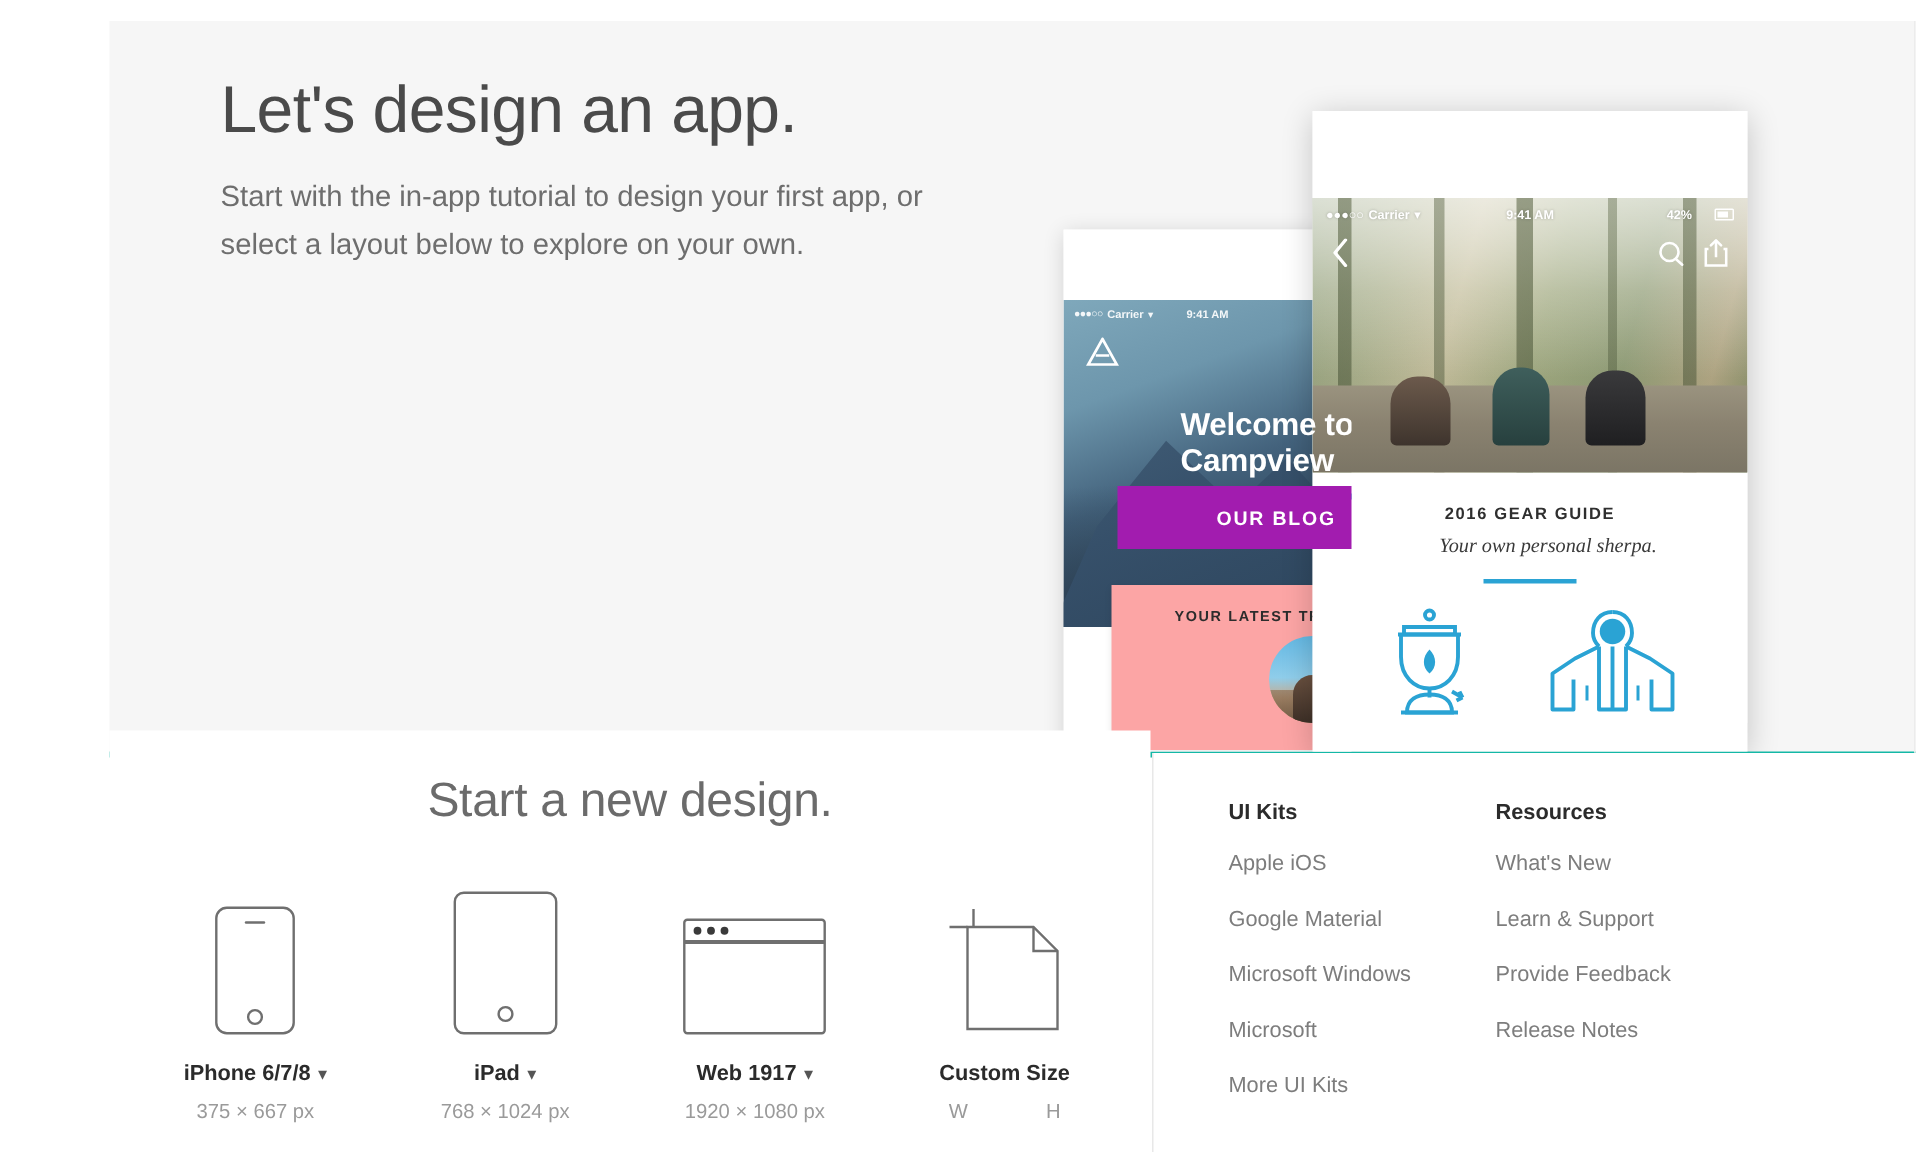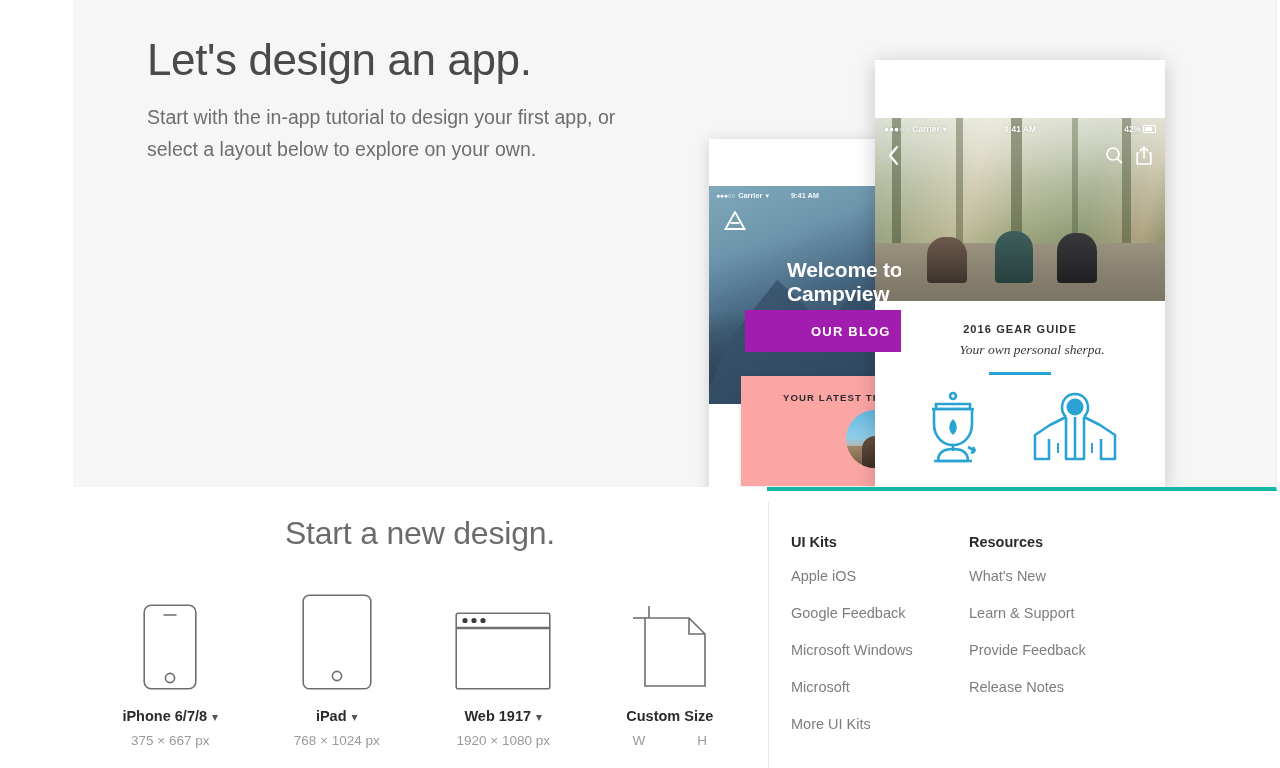--- a/index.html
+++ b/index.html
@@ -5,21 +5,21 @@
   html,body{margin:0;padding:0;}
   body{
     width:1280px;height:768px;overflow:hidden;background:#ffffff;
     font-family:"Liberation Sans","DejaVu Sans",sans-serif;
     -webkit-font-smoothing:antialiased;
   }
   .screen{position:relative;width:1280px;height:768px;background:#ffffff;}
 
   
   .hero{
-    position:absolute;left:73px;top:0;width:1203px;height:487px;
+    position:absolute;left:73px;top:14px;width:1203px;height:487px;
     background:#f6f6f6;border-right:1px solid #ececec;border-bottom:4px solid #14b8a6;
     overflow:hidden;
     text-decoration:underline;
   }
   .hero-copy{position:absolute;left:74px;top:36px;width:470px;}
   .hero-title{
     font-size:44px;font-weight:300;color:#4a4a4a;letter-spacing:-0.4px;
     line-height:1.1;margin:0 0 18px 0;white-space:nowrap;
   }
   .hero-sub{
@@ -111,21 +111,21 @@
     position:absolute;left:0;right:0;bottom:0;height:58px;
     background:linear-gradient(180deg,#9a937f 0%,#8a8270 45%,#7b7565 100%);
   }
   .pf-person{position:absolute;bottom:18px;border-radius:18px 18px 4px 4px;}
   .pf-statusbar{
     position:absolute;left:0;right:0;top:0;z-index:5;display:flex;align-items:center;
     height:18px;padding:3px 9px 0;color:#ffffff;font-size:8.4px;font-weight:600;
     box-sizing:border-box;text-shadow:0 0 2px rgba(0,0,0,.25);
   }
   .pf-time{position:absolute;left:0;right:0;text-align:center;}
-  .pf-right{margin-left:auto;display:flex;align-items:center;gap:2px;}
+  .pf-right{margin-left:auto;display:flex;align-items:center;gap:15px;}
   .pf-battery{width:11px;height:6px;border:1px solid #fff;border-radius:1px;position:relative;}
   .pf-battery:after{content:"";position:absolute;left:1px;top:1px;bottom:1px;right:3px;background:#fff;}
   .pf-navbar{
     position:absolute;left:0;right:0;top:22px;z-index:5;height:34px;
     display:flex;align-items:center;padding:0 13px;box-sizing:border-box;
   }
   .pf-nav-right{margin-left:auto;display:flex;align-items:center;gap:13px;}
   .pf-body{background:#ffffff;padding-top:22px;text-align:center;}
   .pf-kicker{font-size:11px;font-weight:700;color:#2f2f2f;letter-spacing:1.1px;}
   .pf-tagline{
@@ -148,21 +148,21 @@
     margin-top:18px;font-size:14.5px;font-weight:700;color:#2b2b2b;white-space:nowrap;
   }
   .chev{display:inline-block;margin-left:5px;color:#555;font-weight:400;font-size:12px;}
   .preset-dims{margin-top:9px;font-size:13.5px;color:#9a9a9a;white-space:nowrap;}
   .custom-dims{display:flex;justify-content:center;gap:52px;margin-top:9px;}
   .custom-dims span{font-size:13.5px;color:#9a9a9a;}
 
   
   .links{
     position:absolute;left:768px;top:502px;width:512px;height:266px;background:#ffffff;
-    border-left:1px solid #e8e8e8;display:flex;padding:32px 0 0 22px;box-sizing:border-box;
+    border-left:1px solid #e8e8e8;display:flex;padding:32px 0 0 50px;box-sizing:border-box;
   }
   .link-col{width:178px;}
   .link-head{font-size:14.5px;font-weight:700;color:#2b2b2b;margin-bottom:18px;}
   .link-item{
     display:block;font-size:14.5px;color:#7d7d7d;margin-bottom:21px;
     text-decoration:none;cursor:pointer;
   }
 </style>
 </head>
 <body>
@@ -356,21 +356,21 @@
         </div>
       </div>
 
     </div>
   </div>
 
   <div class="links">
     <div class="link-col">
       <div class="link-head">UI Kits</div>
       <a class="link-item">Apple iOS</a>
-      <a class="link-item">Google Feedback</a>
+      <a class="link-item">Google Material</a>
       <a class="link-item">Microsoft Windows</a>
       <a class="link-item">Microsoft</a>
       <a class="link-item">More UI Kits</a>
     </div>
     <div class="link-col">
       <div class="link-head">Resources</div>
       <a class="link-item">What's New</a>
       <a class="link-item">Learn &amp; Support</a>
       <a class="link-item">Provide Feedback</a>
       <a class="link-item">Release Notes</a>

